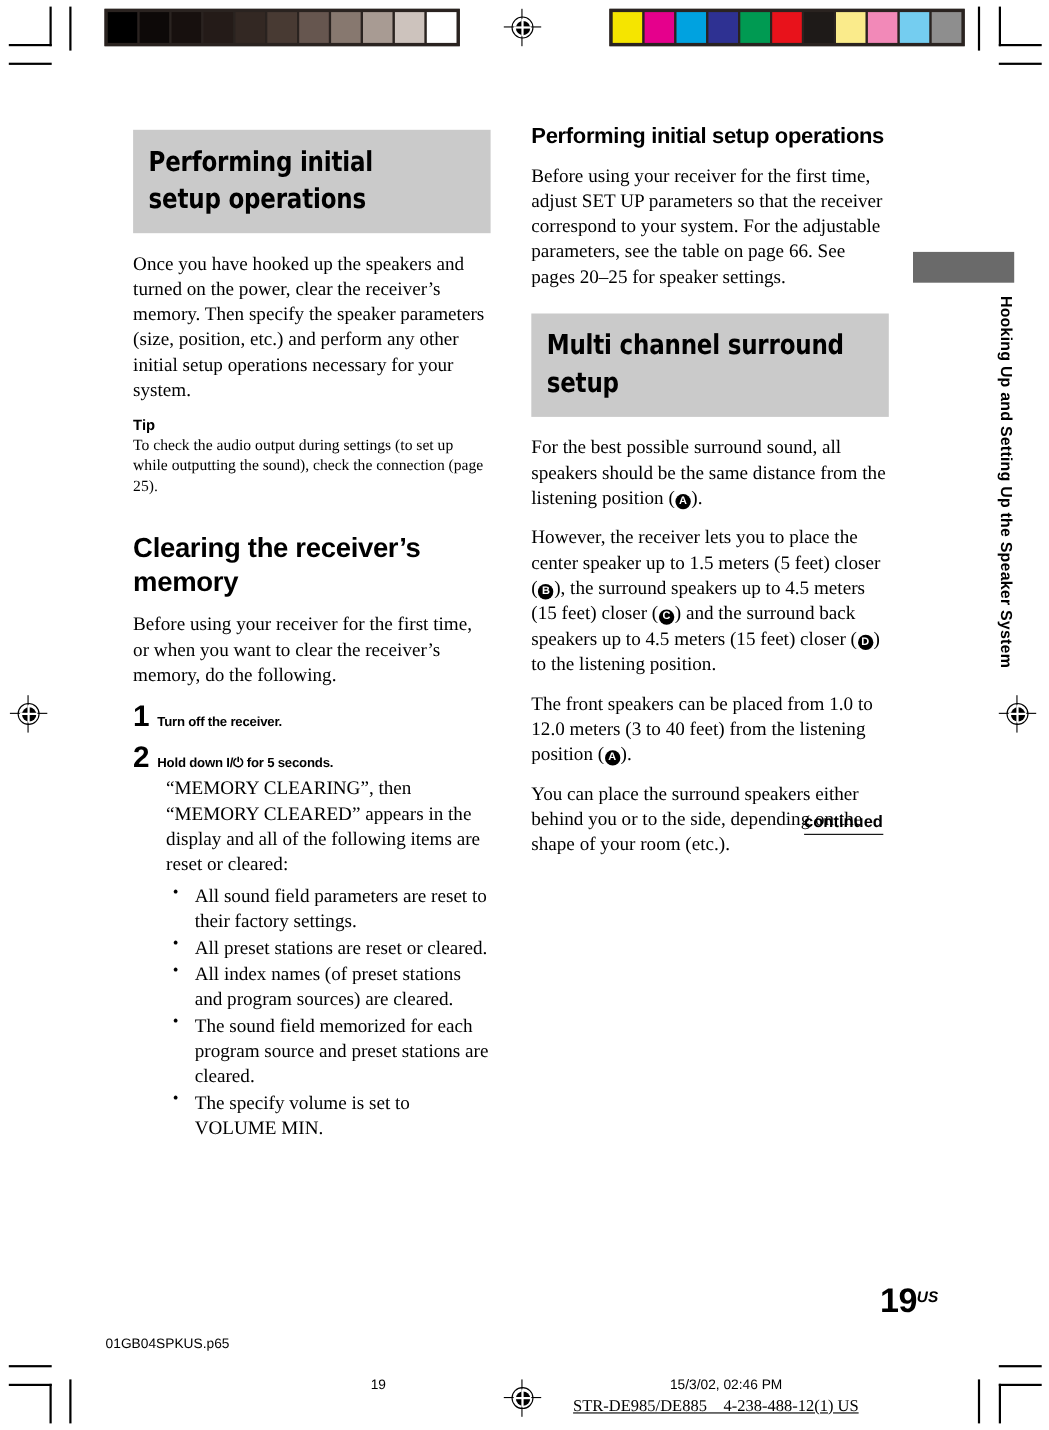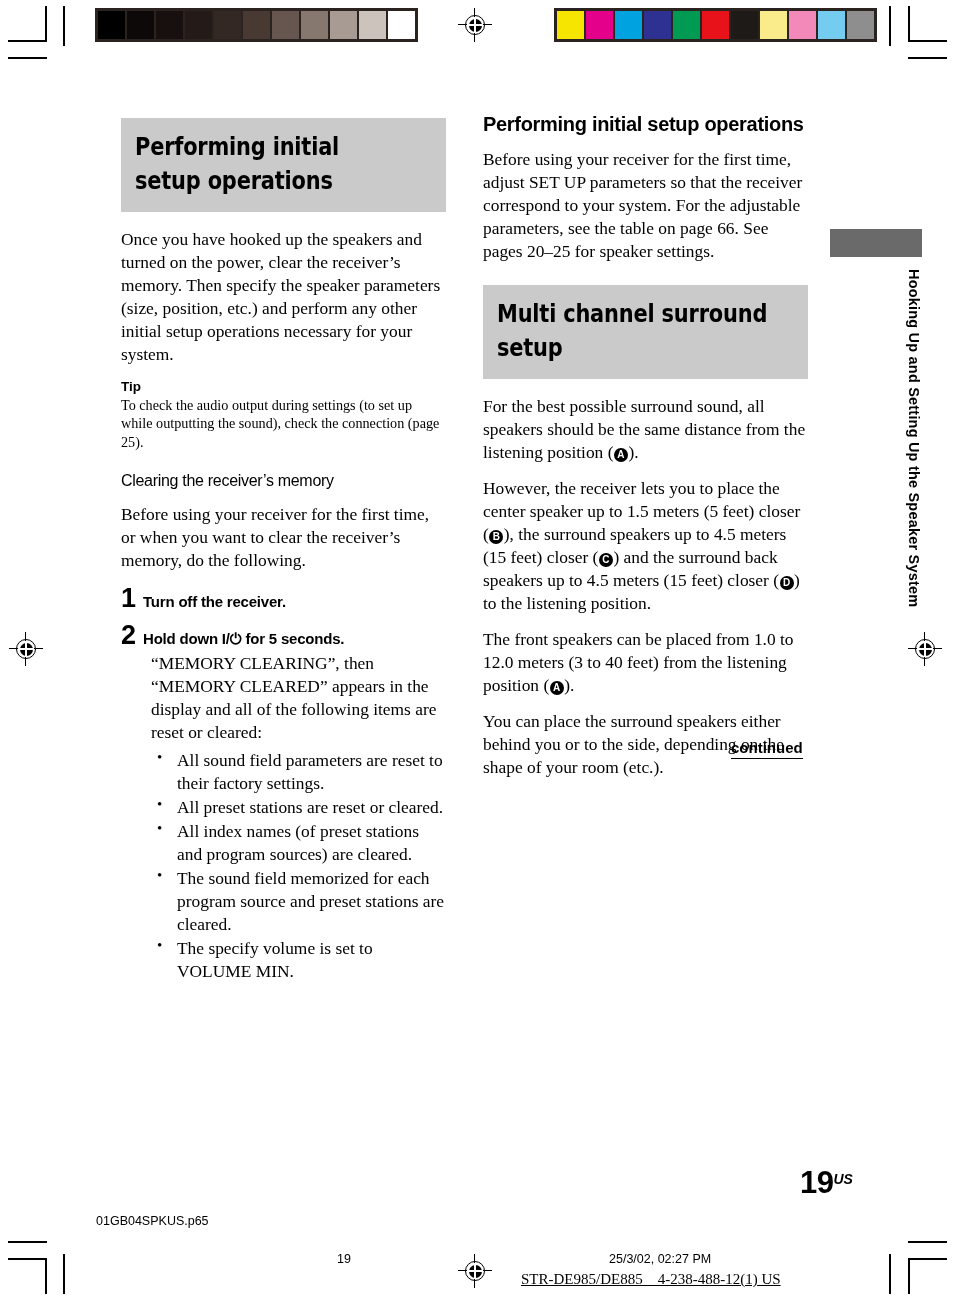--- a/index.html
+++ b/index.html
@@ -54,24 +54,24 @@
   }
   h2.plain{
     margin:0 0 12px 0;
     font-family:"Liberation Sans", sans-serif;
     font-weight:bold;
     font-size:20px;
     line-height:1.22;
     letter-spacing:-0.3px;
   }
   h2.sub{
-    margin:20px 0 12px 0;
-    font-family:"Liberation Sans", sans-serif;
-    font-weight:normal;
-    font-size:16px;
+    margin:32px 0 12px 0;
+    font-family:"Liberation Sans", sans-serif;
+    font-weight:bold;
+    font-size:25px;
     line-height:1.22;
     letter-spacing:-0.3px;
   }
   p.body{
     margin:0 0 13px 0;
     font-size:17.4px;
     line-height:1.32;
   }
   p.body:last-child{margin-bottom:0;}
 
@@ -93,21 +93,21 @@
     font-family:"Liberation Sans", sans-serif;
     font-weight:bold;
     font-size:27px;
     line-height:1;
     width:22px;
     flex:0 0 22px;
   }
   .step .txt{
     font-family:"Liberation Sans", sans-serif;
     font-weight:bold;
-    font-size:15px;
+    font-size:12px;
     line-height:1.25;
     letter-spacing:-0.2px;
   }
   .step-body{
     margin:3px 0 0 30px;
     font-size:17.4px;
     line-height:1.32;
     font-family:Liberation Serif, serif;
   }
   ul.bullets{
@@ -368,16 +368,16 @@
     <div class="block"></div>
     <div class="vtext">Hooking Up and Setting Up the Speaker System</div>
   </div>
 
   <div id="continued">continued</div>
 
   <div id="folio"><span>19</span><span class="sup">US</span></div>
 
   <div class="foot" id="foot-file">01GB04SPKUS.p65</div>
   <div class="foot" id="foot-pg">19</div>
-  <div class="foot" id="foot-date">25/3/02, 02:27 PM</div>
+  <div class="foot" id="foot-date">15/3/02, 02:46 PM</div>
   <div id="foot-model">STR-DE985/DE885    4-238-488-12(1) US</div>
 
 </div>
 
 </body></html>

